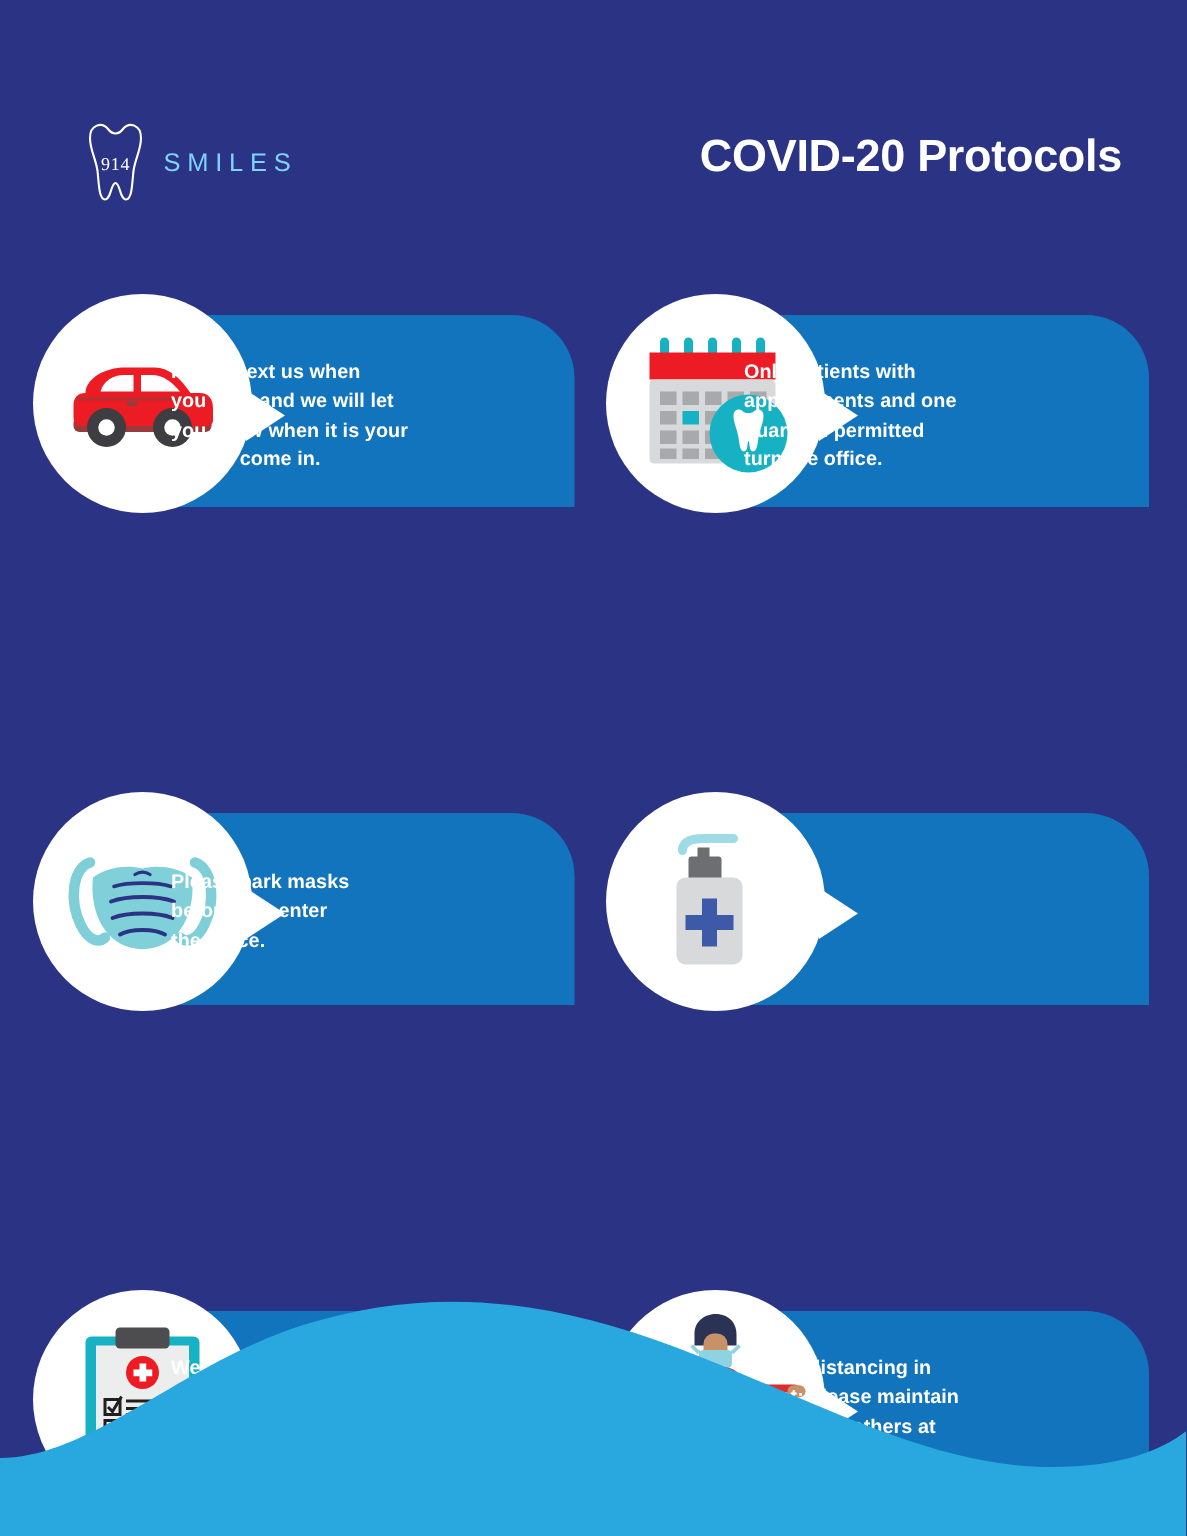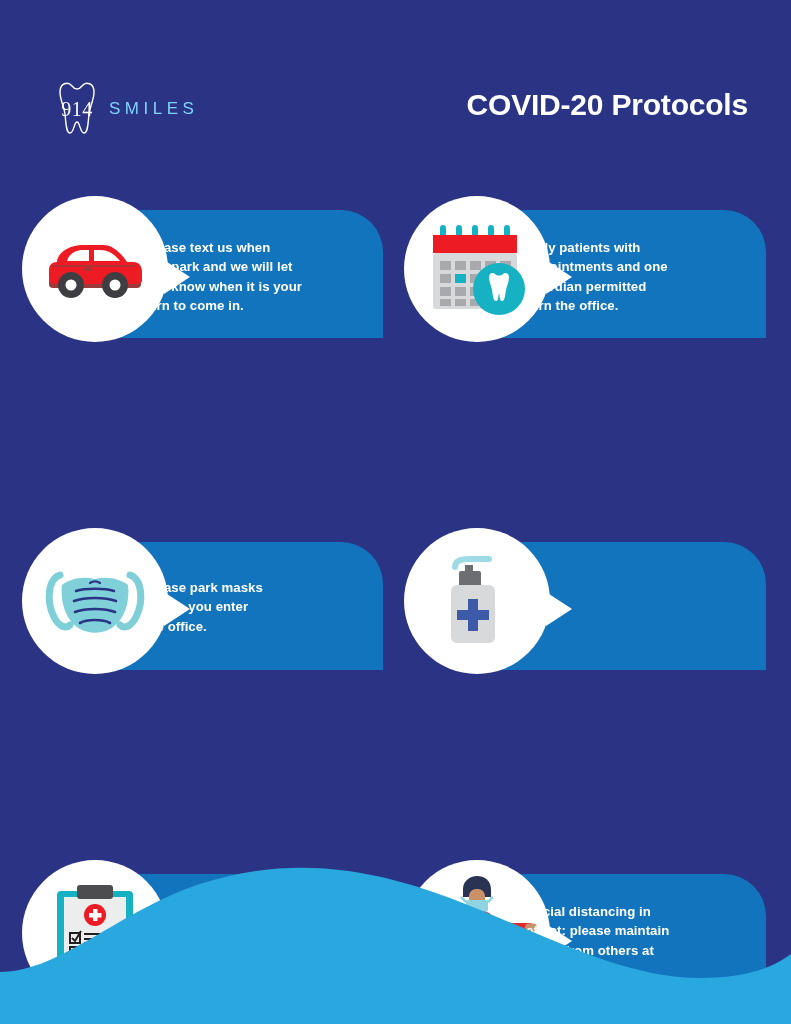--- a/index.html
+++ b/index.html
@@ -12,21 +12,21 @@
   }
   .page{position:relative;width:791px;height:1024px;overflow:hidden;background:#2b3384;}
 
   
   .header{position:absolute;left:0;top:0;width:791px;height:180px;}
   .logo{position:absolute;left:46px;top:78px;display:flex;align-items:center;}
   .logo-mark{width:62px;height:62px;position:relative;}
   .logo-num{
     position:absolute;left:0;top:0;width:62px;height:62px;
     display:flex;align-items:center;justify-content:center;
-    color:#ffffff;font-size:20px;letter-spacing:.5px;font-weight:400;
+    color:#ffffff;font-size:12px;letter-spacing:.5px;font-weight:400;
     font-family:"Liberation Serif", serif;
   }
   .logo-word{
     color:#7dd3fc;font-size:17px;letter-spacing:4.5px;font-weight:400;
     margin-left:1px;
   }
   .title{
     position:absolute;right:43px;top:88px;
     color:#ffffff;font-size:30px;font-weight:bold;letter-spacing:-.2px;
   }
@@ -41,21 +41,20 @@
   .panel{
     position:absolute;left:90px;top:14px;right:0;
     background:#1274bc;
     border-radius:0 42px 0 0;
   }
   .panel-text{
     position:absolute;left:92px;top:0;right:10px;
     color:#ffffff;font-size:13.2px;font-weight:bold;line-height:19.4px;
     letter-spacing:.05px;
     white-space:pre-line;
-    margin-left:30px;
   }
   .bubble{
     position:absolute;left:0;top:0;width:146px;height:146px;
     border-radius:50%;background:#ffffff;
   }
   .bubble-tail{
     position:absolute;width:0;height:0;
     border-top:17px solid transparent;
     border-bottom:17px solid transparent;
     border-left:26px solid #ffffff;

